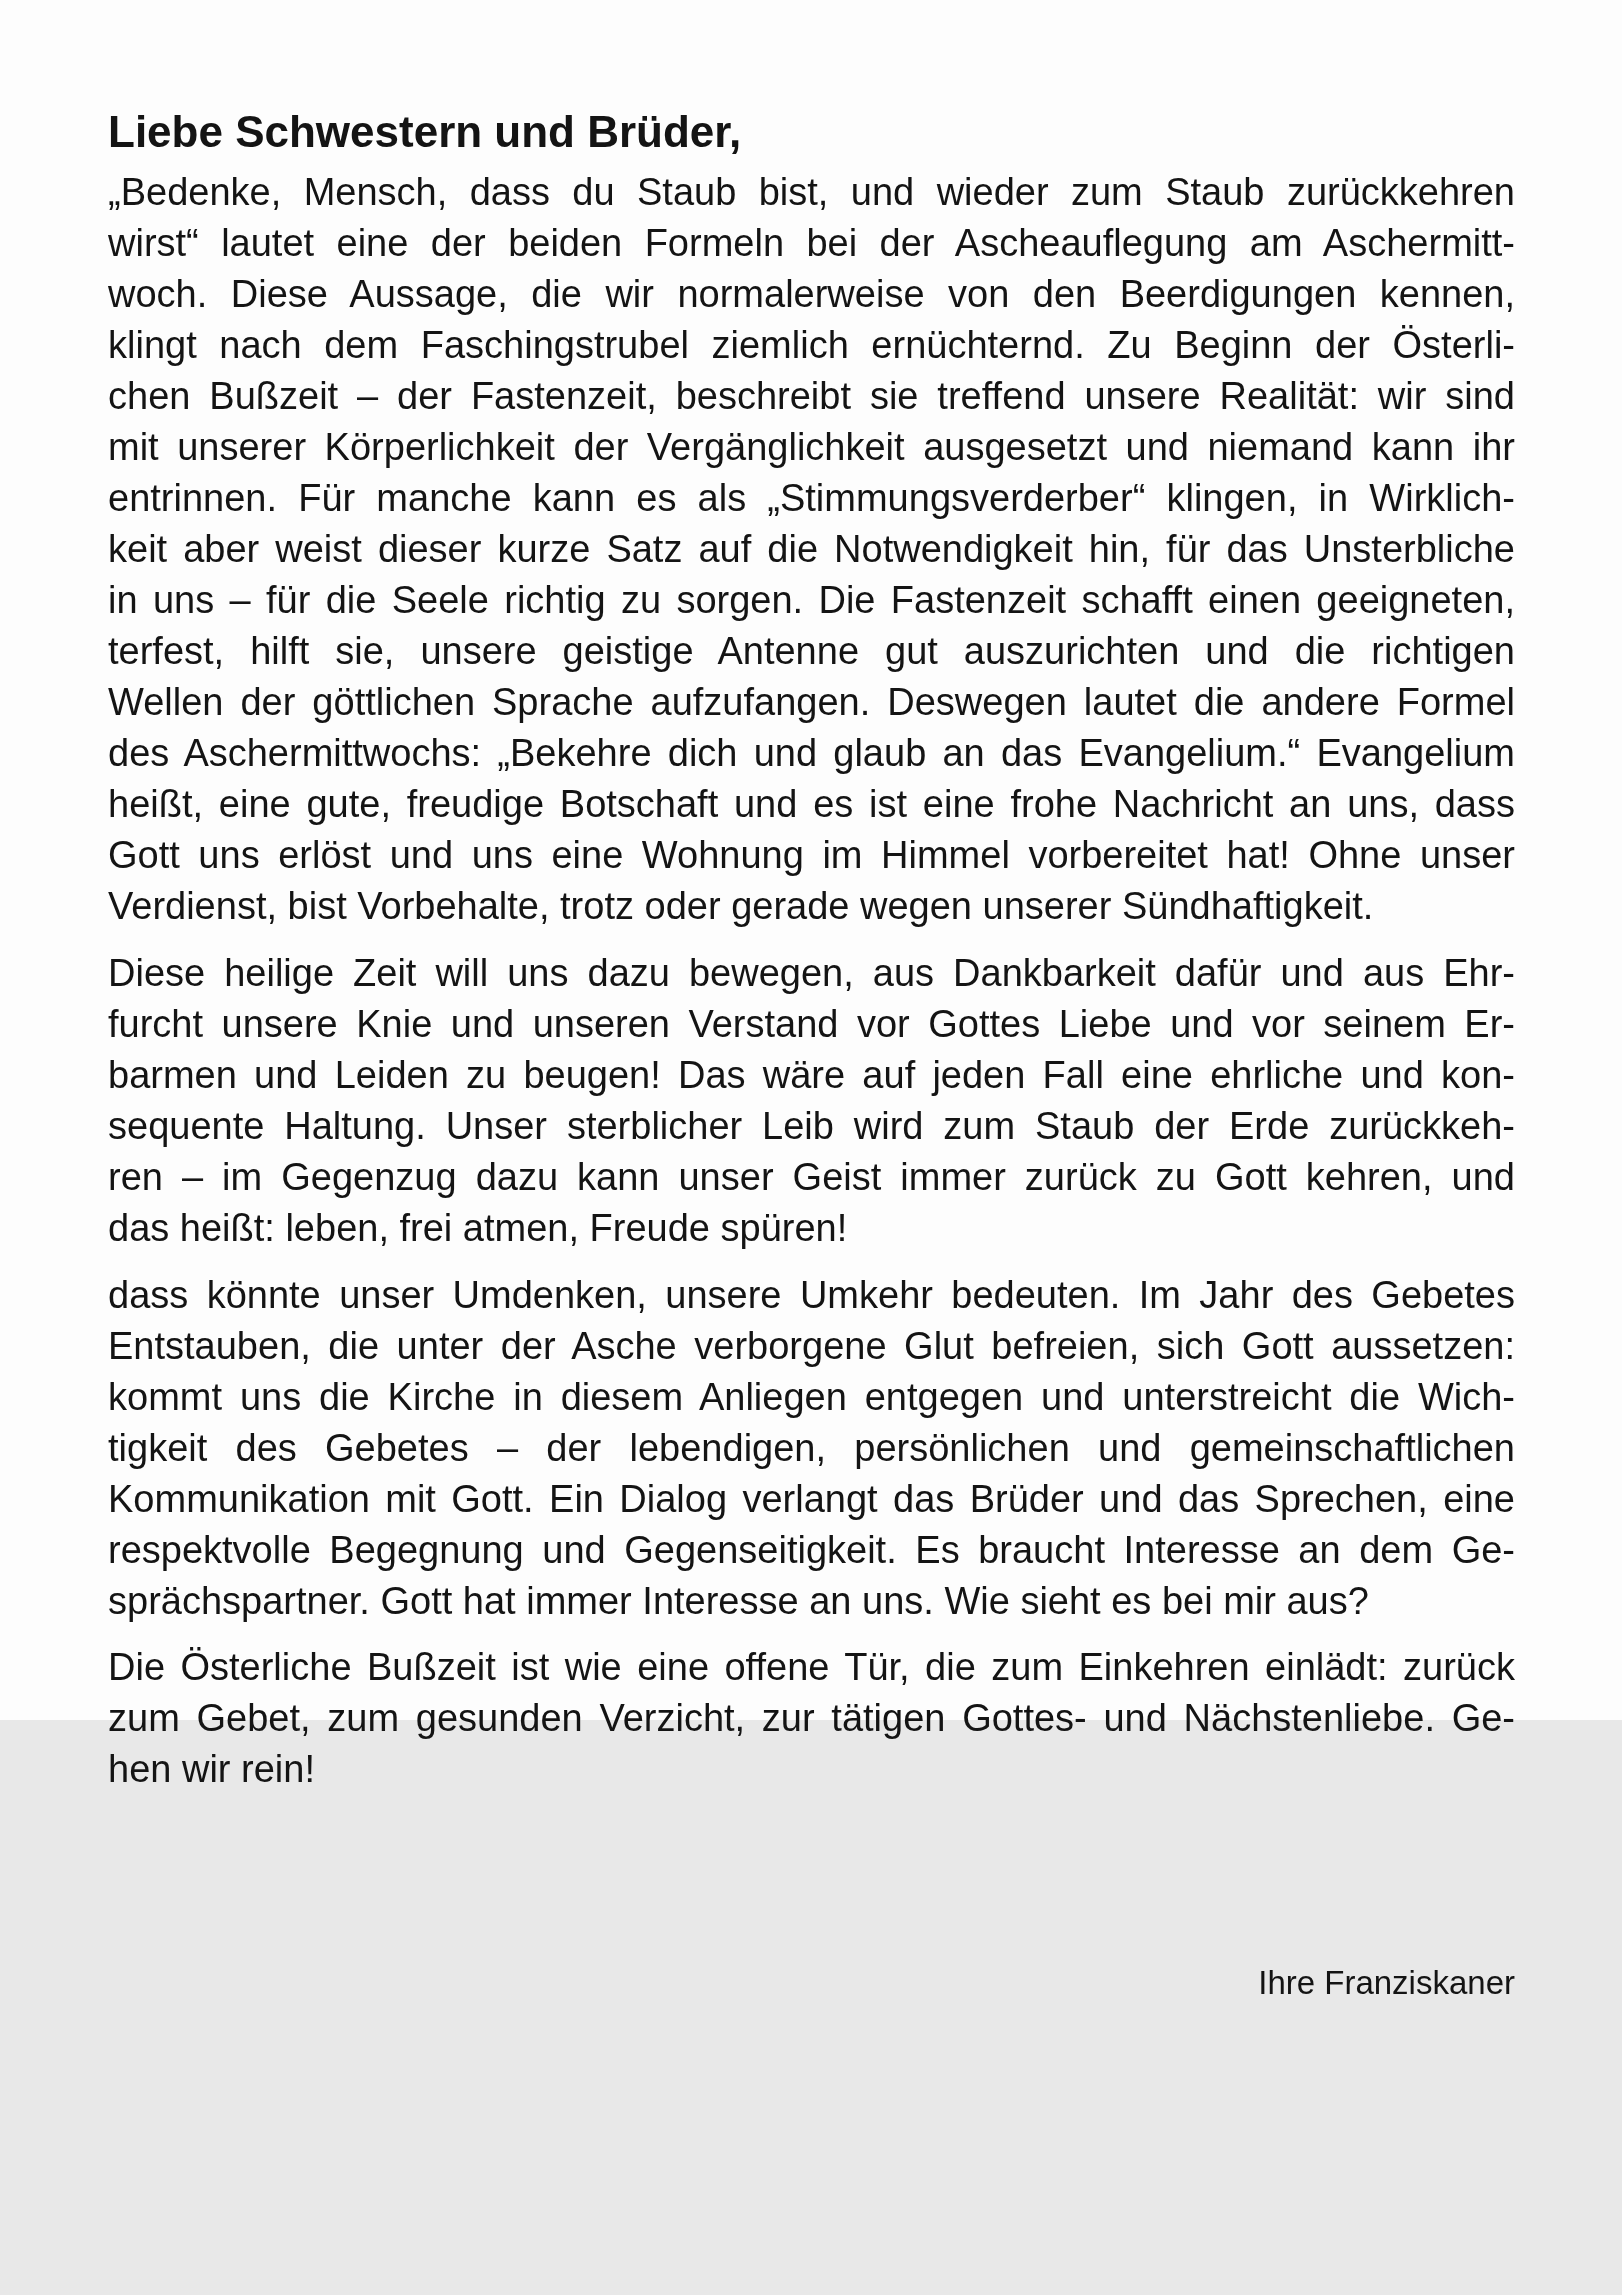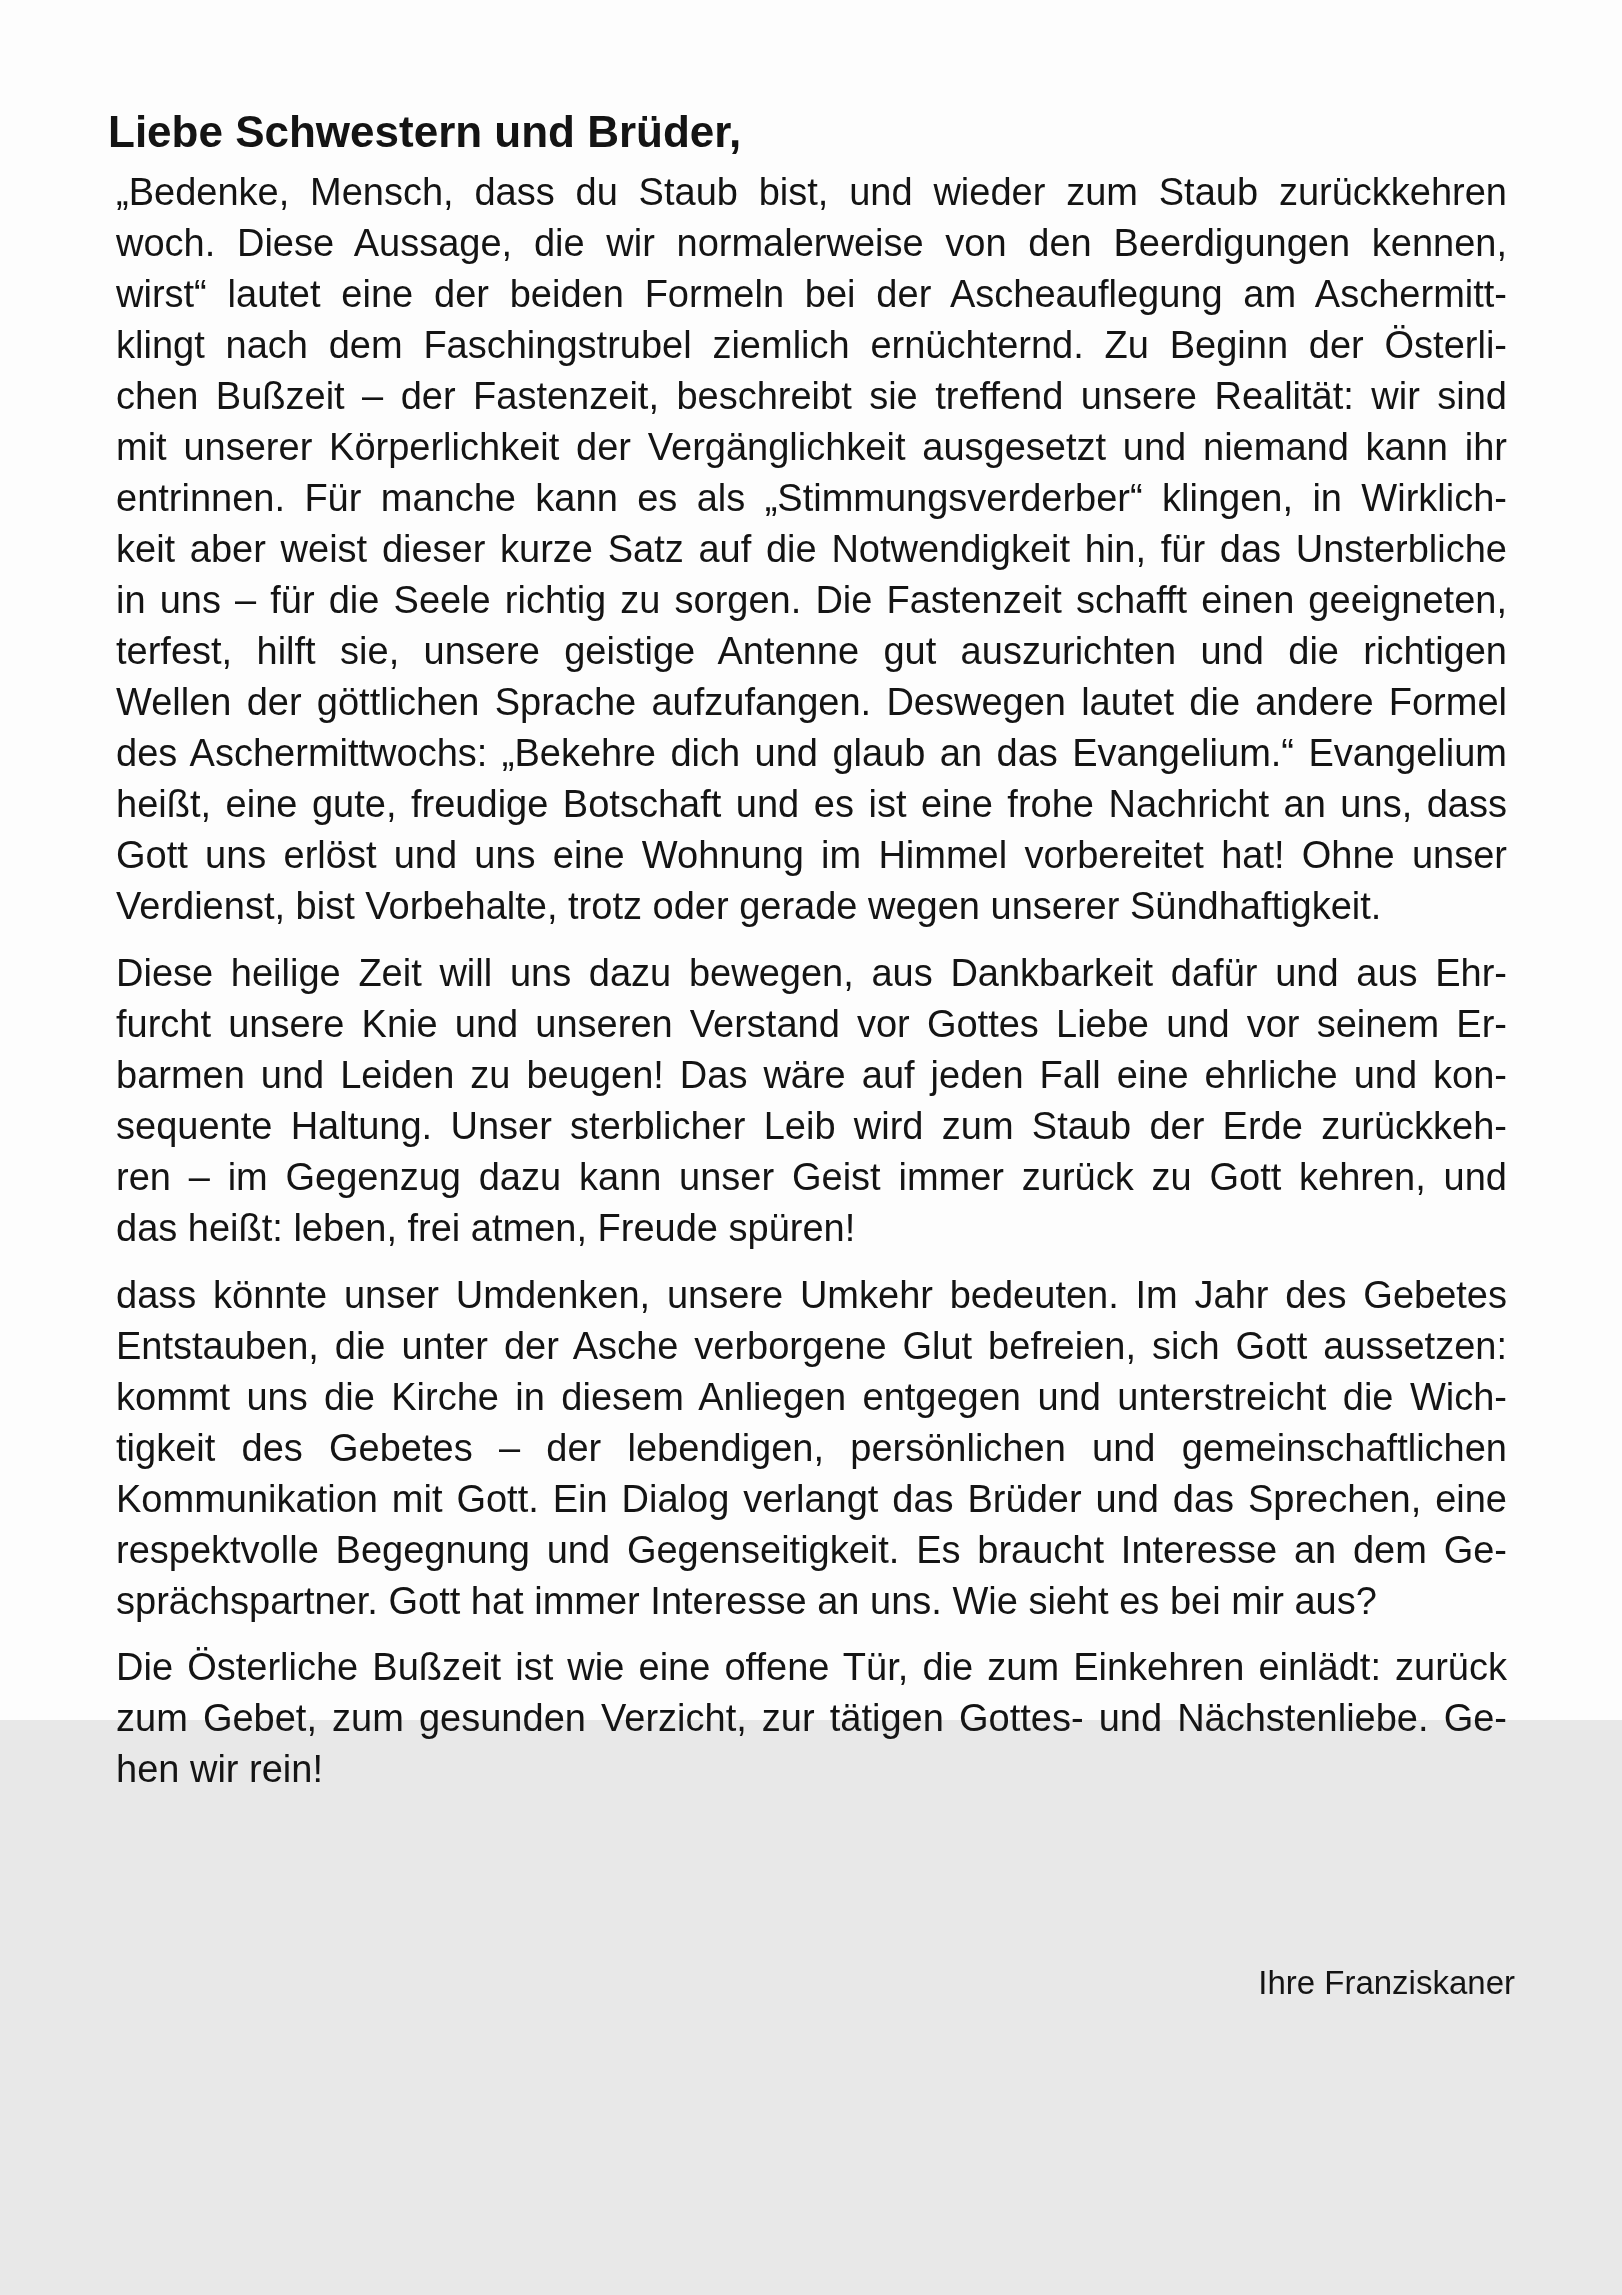--- a/index.html
+++ b/index.html
@@ -22,21 +22,21 @@
     color: #141414;
     -webkit-font-smoothing: antialiased;
   }
   .heading {
     font-size: 44px;
     line-height: 52px;
     font-weight: bold;
     margin: 0 0 9.2px 0;
     text-align: left;
   }
-  .body-text { margin: 8px; }
+  .body-text { margin: 0; }
   .para { margin: 0; }
   .para + .para { margin-top: 15.7px; }
   .line {
     font-size: 38px;
     line-height: 51px;
     text-align: justify;
     text-align-last: justify;
     -moz-text-align-last: justify;
     hyphens: none;
     word-break: normal;
@@ -55,22 +55,22 @@
 </style>
 </head>
 <body>
 
 <div class="page" style="background: rgb(253, 253, 253); color: rgb(20, 20, 20);">
   <h1 class="heading">Liebe Schwestern und Brüder,</h1>
 
   <div class="body-text" id="paragraphs">
       <div class="para">
         <div class="line">„Bedenke, Mensch, dass du Staub bist, und wieder zum Staub zurückkehren</div>
+        <div class="line">wirst“ lautet eine der beiden Formeln bei der Ascheauflegung am Aschermitt-</div>
         <div class="line">woch. Diese Aussage, die wir normalerweise von den Beerdigungen kennen,</div>
-        <div class="line">wirst“ lautet eine der beiden Formeln bei der Ascheauflegung am Aschermitt-</div>
         <div class="line">klingt nach dem Faschingstrubel ziemlich ernüchternd. Zu Beginn der Österli-</div>
         <div class="line">chen Bußzeit – der Fastenzeit, beschreibt sie treffend unsere Realität: wir sind</div>
         <div class="line">mit unserer Körperlichkeit der Vergänglichkeit ausgesetzt und niemand kann ihr</div>
         <div class="line">entrinnen. Für manche kann es als „Stimmungsverderber“ klingen, in Wirklich-</div>
         <div class="line">keit aber weist dieser kurze Satz auf die Notwendigkeit hin, für das Unsterbliche</div>
         <div class="line">in uns – für die Seele richtig zu sorgen. Die Fastenzeit schafft einen geeigneten,</div>
         <div class="line">terfest, hilft sie, unsere geistige Antenne gut auszurichten und die richtigen</div>
         <div class="line">Wellen der göttlichen Sprache aufzufangen. Deswegen lautet die andere Formel</div>
         <div class="line">des Aschermittwochs: „Bekehre dich und glaub an das Evangelium.“ Evangelium</div>
         <div class="line">heißt, eine gute, freudige Botschaft und es ist eine frohe Nachricht an uns, dass</div>

